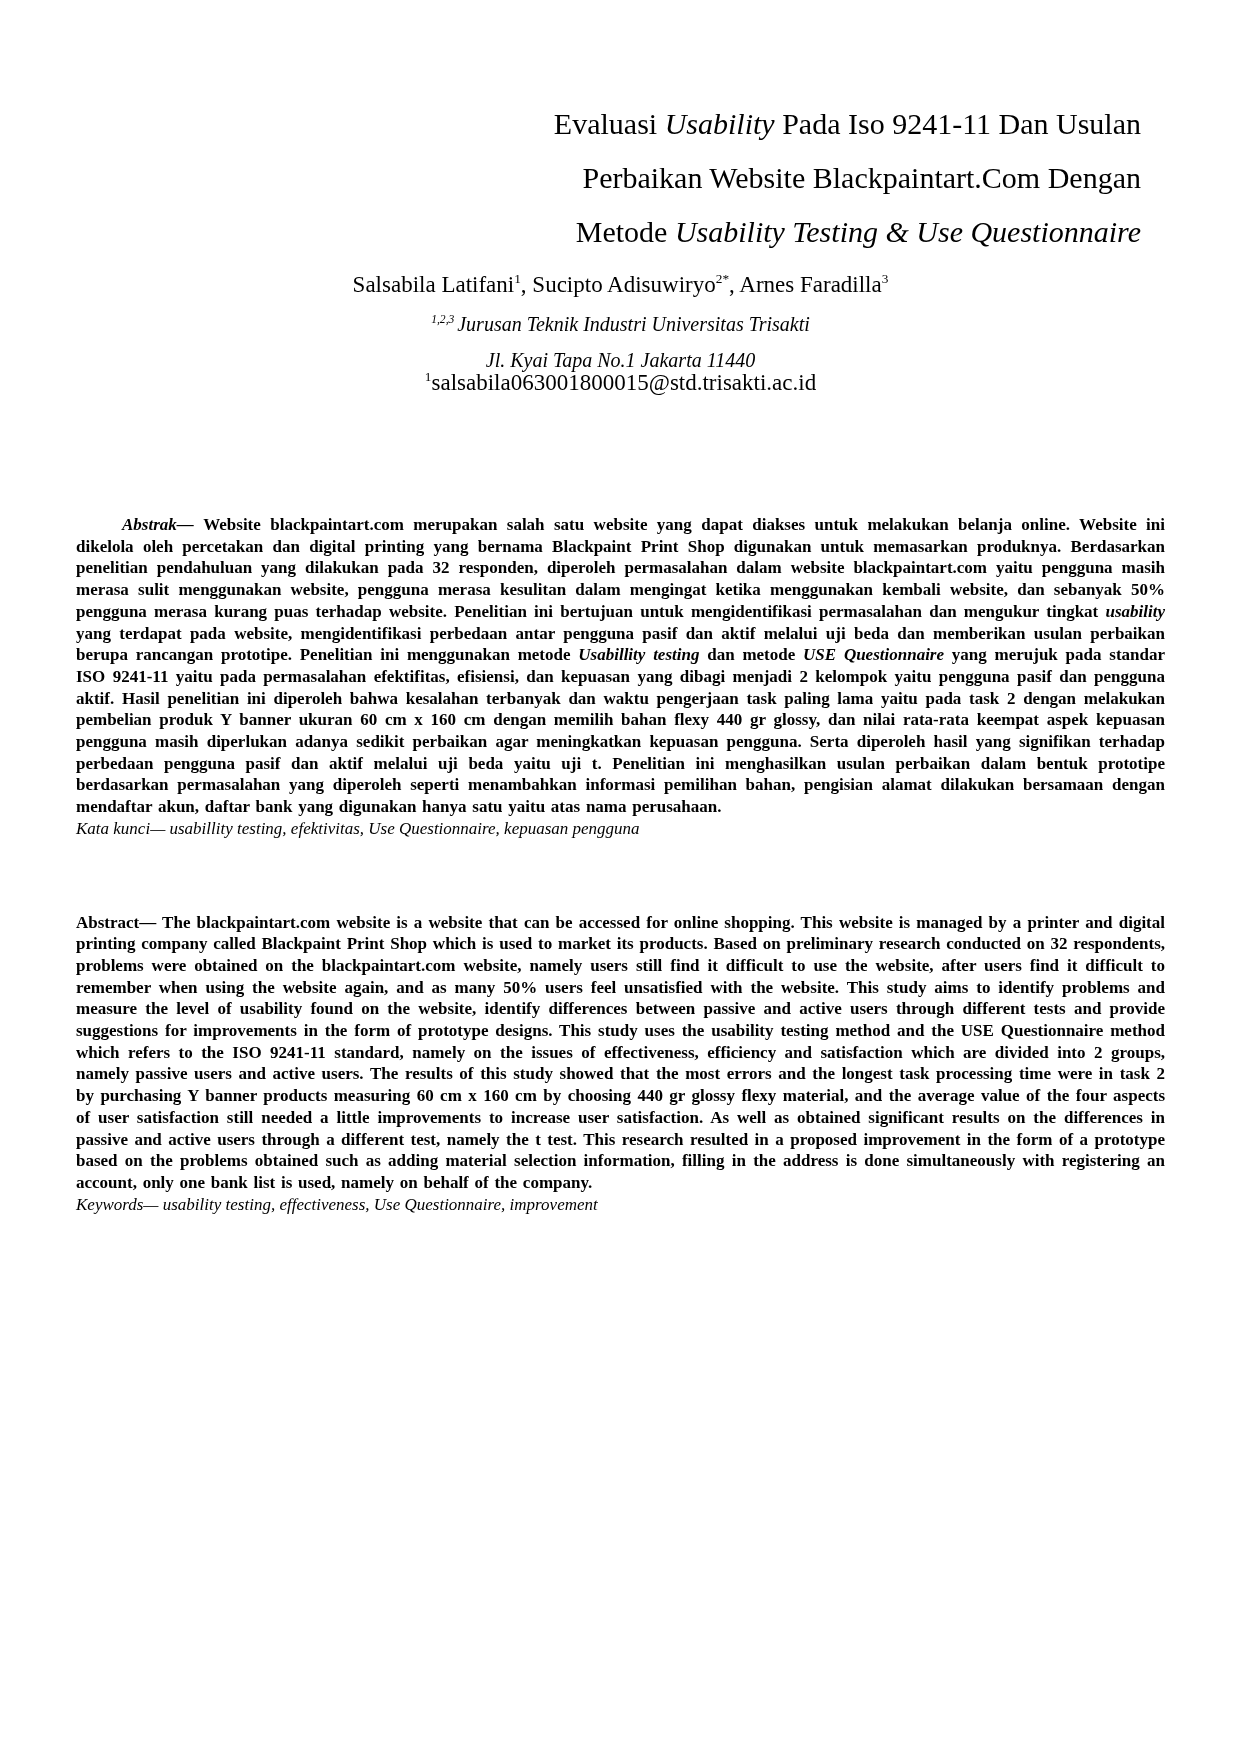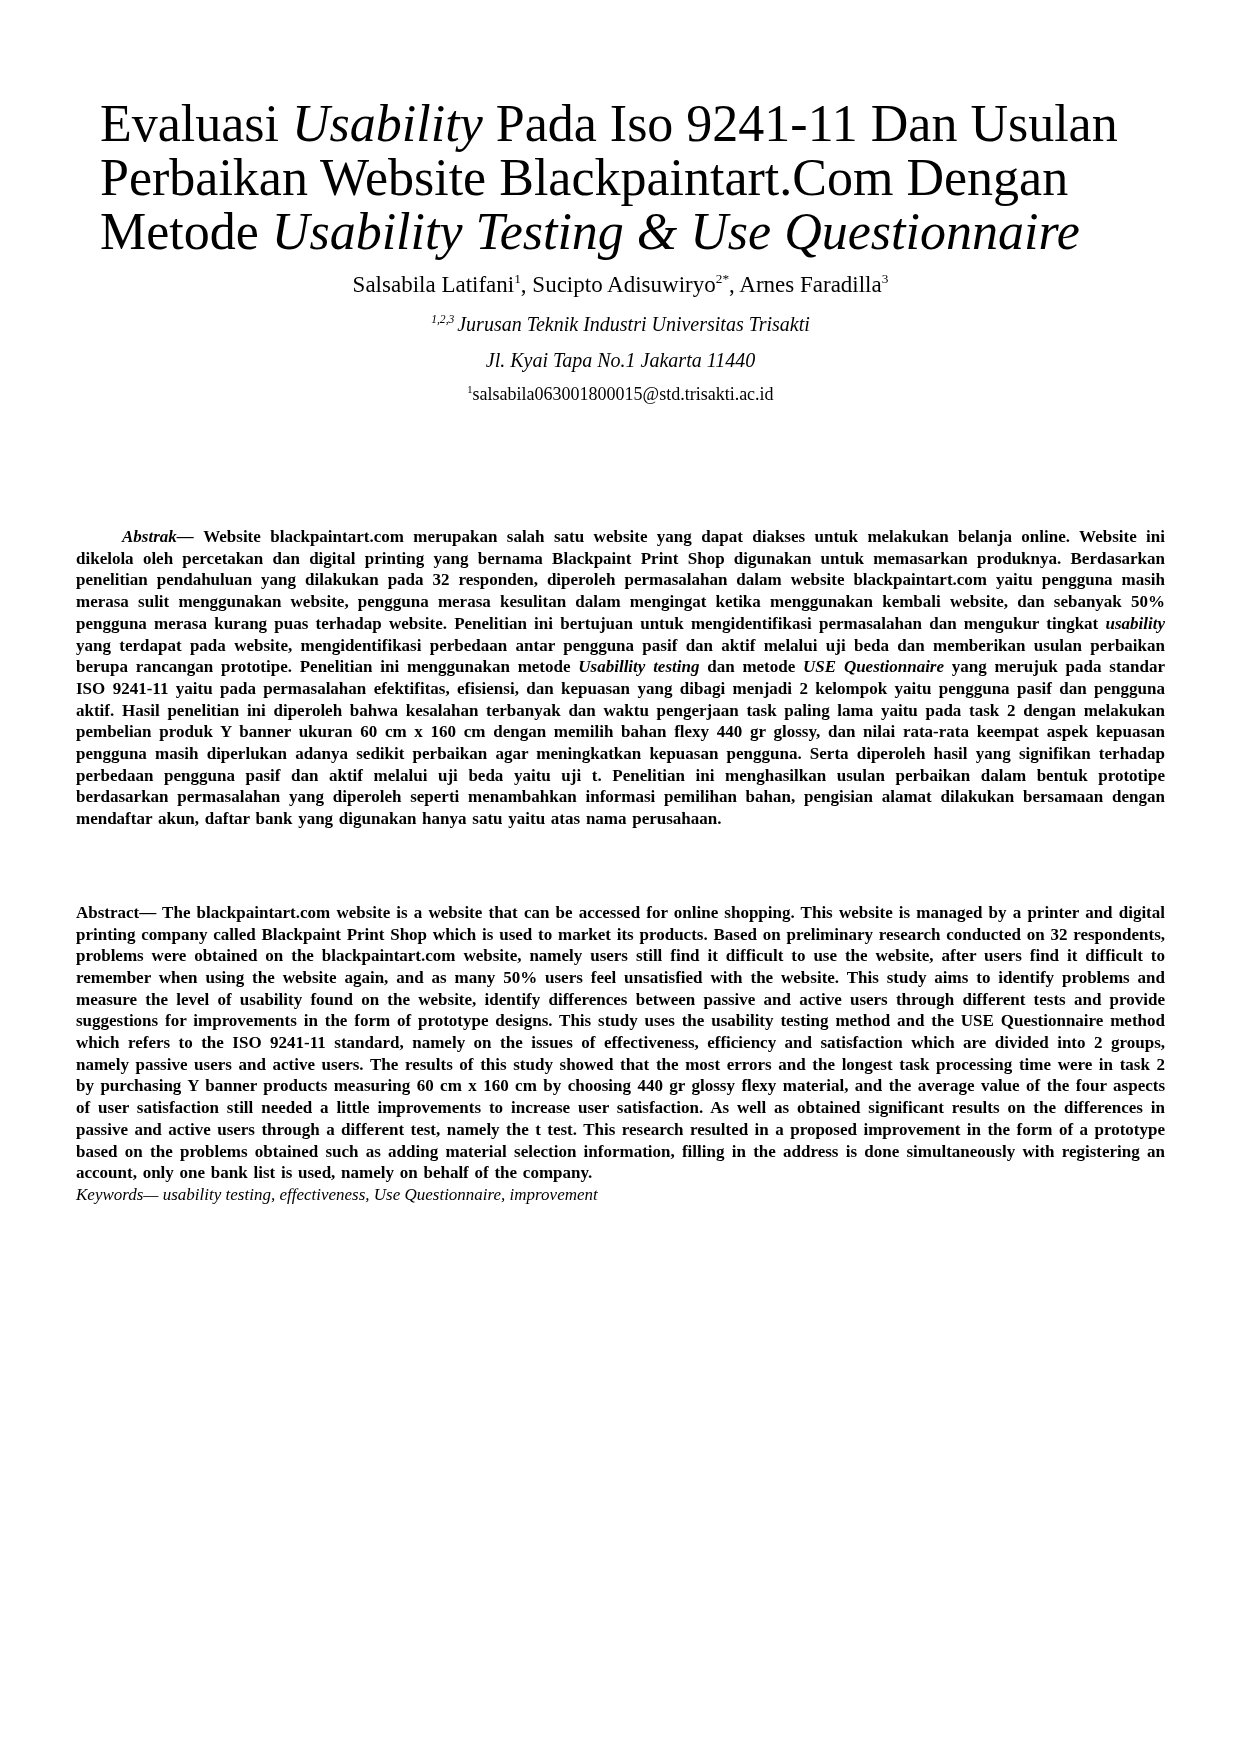--- a/index.html
+++ b/index.html
@@ -10,22 +10,22 @@
     background: #ffffff;
     color: #000000;
     font-family: "Liberation Serif", serif;
     overflow: hidden;
   }
   .it { font-style: italic; }
   .bd { font-weight: bold; }
   sup { font-size: 58%; vertical-align: super; line-height: 0; }
   .title {
     margin: 97px 100px 0 100px;
-    text-align: left;
-    font-size: 52px;
+    text-align: right;
+    font-size: 30px;
     line-height: 54px;
     font-weight: normal;
   }
   .authors {
     margin-top: 13px;
     text-align: center;
     font-size: 23px;
     line-height: 26px;
   }
   .affil {
@@ -34,23 +34,23 @@
     font-size: 20px;
     line-height: 23px;
   }
   .addr {
     margin-top: 13px;
     text-align: center;
     font-size: 20px;
     line-height: 23px;
   }
   .email {
-    margin-top: 12px;
+    margin-top: 0;
     text-align: center;
-    font-size: 18px;
+    font-size: 23px;
     line-height: 21px;
   }
   .abstracts {
     margin: 121px 76px 0 76px;
   }
   .para {
     text-align: justify;
     font-size: 17px;
     line-height: 21.7px;
     word-spacing: 1.5px;
@@ -78,20 +78,21 @@
   <div class="authors"><span>Salsabila Latifani</span><sup>1</sup><span>, Sucipto Adisuwiryo</span><sup>2*</sup><span>, Arnes Faradilla</span><sup>3</sup></div>
 
   <div class="affil"><sup class="it">1,2,3 </sup><span class="it">Jurusan Teknik Industri Universitas Trisakti</span></div>
 
   <div class="addr"><span class="it">Jl. Kyai Tapa No.1 Jakarta 11440</span></div>
 
   <div class="email"><sup>1</sup><span>salsabila063001800015@std.trisakti.ac.id</span></div>
 
   <div class="abstracts">
     <div class="para indent"><span class="it bd">Abstrak— </span><span class="bd">Website blackpaintart.com merupakan salah satu website yang dapat diakses untuk melakukan belanja online. Website ini dikelola oleh percetakan dan digital printing yang bernama Blackpaint Print Shop digunakan untuk memasarkan produknya. Berdasarkan penelitian pendahuluan yang dilakukan pada 32 responden, diperoleh permasalahan dalam website blackpaintart.com yaitu pengguna masih merasa sulit menggunakan website, pengguna merasa kesulitan dalam mengingat ketika menggunakan kembali website, dan sebanyak 50% pengguna merasa kurang puas terhadap website. Penelitian ini bertujuan untuk mengidentifikasi permasalahan dan mengukur tingkat </span><span class="it bd">usability</span><span class="bd"> yang terdapat pada website, mengidentifikasi perbedaan antar pengguna pasif dan aktif melalui uji beda dan memberikan usulan perbaikan berupa rancangan prototipe. Penelitian ini menggunakan metode </span><span class="it bd">Usabillity testing</span><span class="bd"> dan metode </span><span class="it bd">USE Questionnaire</span><span class="bd"> yang merujuk pada standar ISO 9241-11 yaitu pada permasalahan efektifitas, efisiensi, dan kepuasan yang dibagi menjadi 2 kelompok yaitu pengguna pasif dan pengguna aktif. Hasil penelitian ini diperoleh bahwa kesalahan terbanyak dan waktu pengerjaan task paling lama yaitu pada task 2 dengan melakukan pembelian produk Y banner ukuran 60 cm x 160 cm dengan memilih bahan flexy 440 gr glossy, dan nilai rata-rata keempat aspek kepuasan pengguna masih diperlukan adanya sedikit perbaikan agar meningkatkan kepuasan pengguna. Serta diperoleh hasil yang signifikan terhadap perbedaan pengguna pasif dan aktif melalui uji beda yaitu uji t. Penelitian ini menghasilkan usulan perbaikan dalam bentuk prototipe berdasarkan permasalahan yang diperoleh seperti menambahkan informasi pemilihan bahan, pengisian alamat dilakukan bersamaan dengan mendaftar akun, daftar bank yang digunakan hanya satu yaitu atas nama perusahaan.</span></div>
+    <div class="kwline"><span class="it">Kata kunci— </span><span class="it">usabillity testing, efektivitas, Use Questionnaire, kepuasan pengguna</span></div>
 
     <div class="block-gap"></div>
 
     <div class="para"><span class="bd">Abstract— </span><span class="bd">The blackpaintart.com website is a website that can be accessed for online shopping. This website is managed by a printer and digital printing company called Blackpaint Print Shop which is used to market its products. Based on preliminary research conducted on 32 respondents, problems were obtained on the blackpaintart.com website, namely users still find it difficult to use the website, after users find it difficult to remember when using the website again, and as many 50% users feel unsatisfied with the website. This study aims to identify problems and measure the level of usability found on the website, identify differences between passive and active users through different tests and provide suggestions for improvements in the form of prototype designs. This study uses the usability testing method and the USE Questionnaire method which refers to the ISO 9241-11 standard, namely on the issues of effectiveness, efficiency and satisfaction which are divided into 2 groups, namely passive users and active users. The results of this study showed that the most errors and the longest task processing time were in task 2 by purchasing Y banner products measuring 60 cm x 160 cm by choosing 440 gr glossy flexy material, and the average value of the four aspects of user satisfaction still needed a little improvements to increase user satisfaction. As well as obtained significant results on the differences in passive and active users through a different test, namely the t test. This research resulted in a proposed improvement in the form of a prototype based on the problems obtained such as adding material selection information, filling in the address is done simultaneously with registering an account, only one bank list is used, namely on behalf of the company.</span></div>
     <div class="kwline"><span class="it">Keywords— </span><span class="it">usability testing, effectiveness, Use Questionnaire, improvement</span></div>
   </div>
 
 </div>
 
 </body></html>

